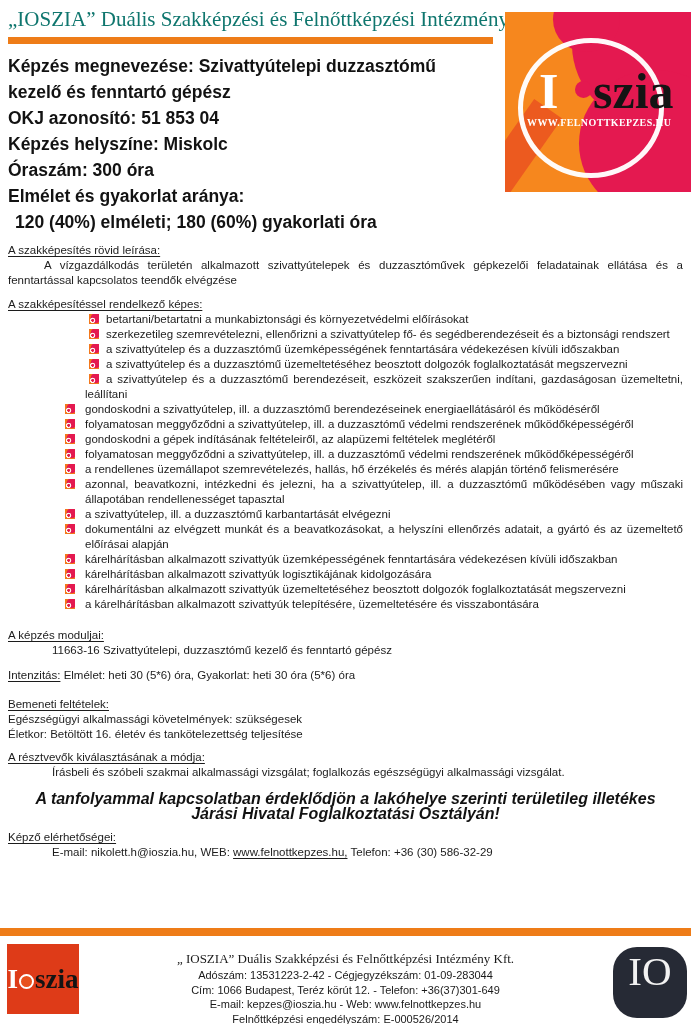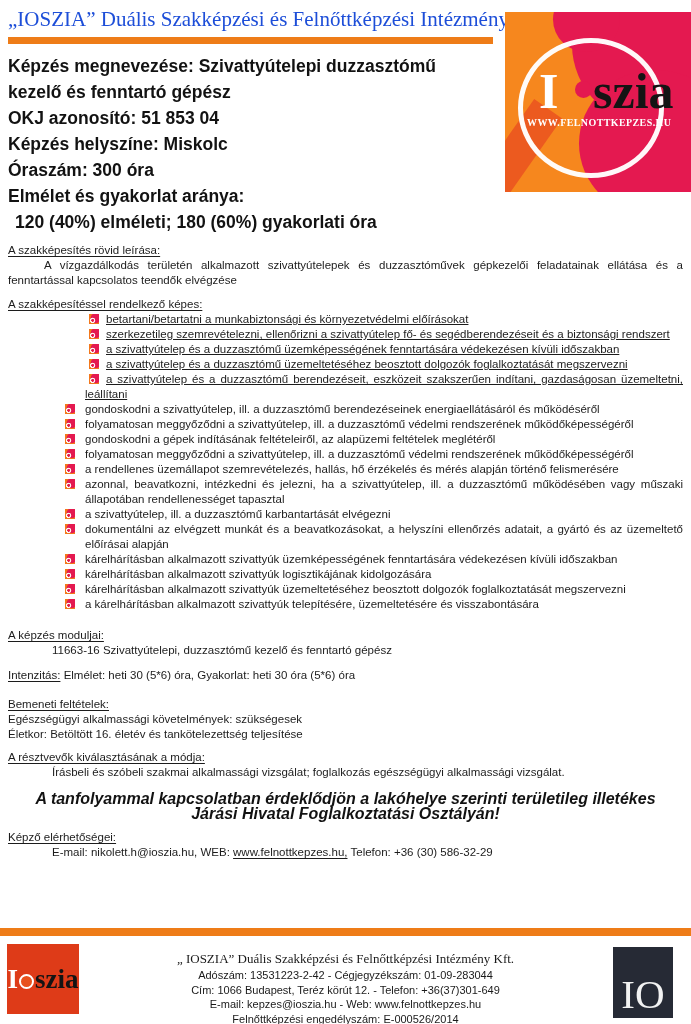--- a/index.html
+++ b/index.html
@@ -1,37 +1,37 @@
 <!DOCTYPE html>
 <html lang="hu"><head>
 <meta charset="utf-8">
 <style>
   html,body{margin:0;padding:0;background:#fff;}
   .page{position:relative;width:691px;height:1024px;background:#ffffff;overflow:hidden;
         font-family:"Liberation Sans",sans-serif;color:#1c1c1c;}
   .content{padding:0 8px;}
 
   
-  .hdr-title{padding-top:7px;font-family:"Liberation Serif",serif;font-size:21px;color:#1d4ed8;}
+  .hdr-title{padding-top:7px;font-family:"Liberation Serif",serif;font-size:21px;color:#0f766e;}
   .hdr-bar{margin-top:5px;width:485px;height:7px;background:#ee7c18;}
 
   
   .course{margin-top:9px;width:480px;font-weight:bold;font-size:17.5px;line-height:26px;color:#121212;}
   .course .indent{padding-left:7px;}
 
   
   .sec-h{margin-top:0;font-size:11.5px;line-height:15px;text-decoration:underline;text-underline-offset:2px;}
   .body-txt{font-size:11.5px;line-height:15px;}
   .mt18{margin-top:8px;} .mt16{margin-top:16px;} .mt14{margin-top:14px;} .mt10{margin-top:10px;} .mt9{margin-top:9px;} .mt8{margin-top:8px;}
   .para{text-align:justify;text-indent:36px;}
   .ind32{margin-left:44px;}
 
   ul.cmp{list-style:none;margin:0;padding:0;}
   ul.cmp li{position:relative;font-size:11.5px;line-height:15px;text-align:justify;}
-  ul.cmp li.ga{padding-left:77px;text-indent:21px;text-decoration:underline;}
+  ul.cmp li.ga{padding-left:77px;text-indent:21px;}
   ul.cmp li.gb{padding-left:77px;}
   .bic{position:absolute;top:2px;width:10px;height:10px;background-color:#f2781c;
        background-image:
          radial-gradient(circle 3.2px at 36% 64%, rgba(255,255,255,0) 1.2px, rgba(255,255,255,.95) 1.6px, rgba(255,255,255,.95) 2.4px, rgba(255,255,255,0) 3px),
          radial-gradient(circle 5.5px at 66% 42%, #e41950 4.6px, rgba(228,25,80,0) 5.4px);}
   li.ga .bic{left:81px;}
   li.gb .bic{left:57px;}
 
   .notice{margin:11px auto 0 auto;width:660px;text-align:center;font-weight:bold;font-style:italic;
           font-size:16px;line-height:15px;color:#121212;}
@@ -51,23 +51,23 @@
   .lg-url{left:22px;top:105px;font-family:"Liberation Serif",serif;font-weight:bold;font-size:10px;letter-spacing:.4px;color:#fff;}
 
   
   .f-bar{position:absolute;left:0;top:928px;width:691px;height:8px;background:#ee7c18;}
   .f-logo-l{position:absolute;left:7px;top:944px;width:72px;height:70px;background:#de3b18;
             display:flex;align-items:center;justify-content:center;}
   .fl-i{font-family:"Liberation Serif",serif;font-weight:bold;font-size:27px;color:#fff;}
   .fl-dot{display:inline-block;width:11px;height:11px;border-radius:50%;border:2px solid #fff;
           background:#e8511e;margin:0 1px;transform:translateY(2px);}
   .fl-szia{font-family:"Liberation Serif",serif;font-weight:bold;font-size:27px;color:#141414;}
-  .f-logo-r{position:absolute;left:613px;top:947px;width:60px;height:71px;background:#262a35;
-            display:flex;align-items:flex-end;justify-content:center;
-            font-family:"Liberation Serif",serif;font-size:41px;color:#f2f2f2;}
+  .f-logo-r{position:absolute;left:613px;top:947px;width:74px;height:71px;background:#262a35;
+            display:flex;align-items:flex-start;justify-content:center;
+            font-family:"Liberation Serif",serif;font-size:41px;color:#f2f2f2;border-radius:24px;}
   .f-text{position:absolute;left:95px;right:95px;top:951px;text-align:center;color:#1a1a1a;}
   .f-company{font-family:"Liberation Serif",serif;font-size:13px;line-height:16px;margin-bottom:1px;}
   .f-line{font-size:11px;line-height:14.6px;}
 </style>
 </head>
 <body>
 
 <div class="page">
 
   <div class="logo">

